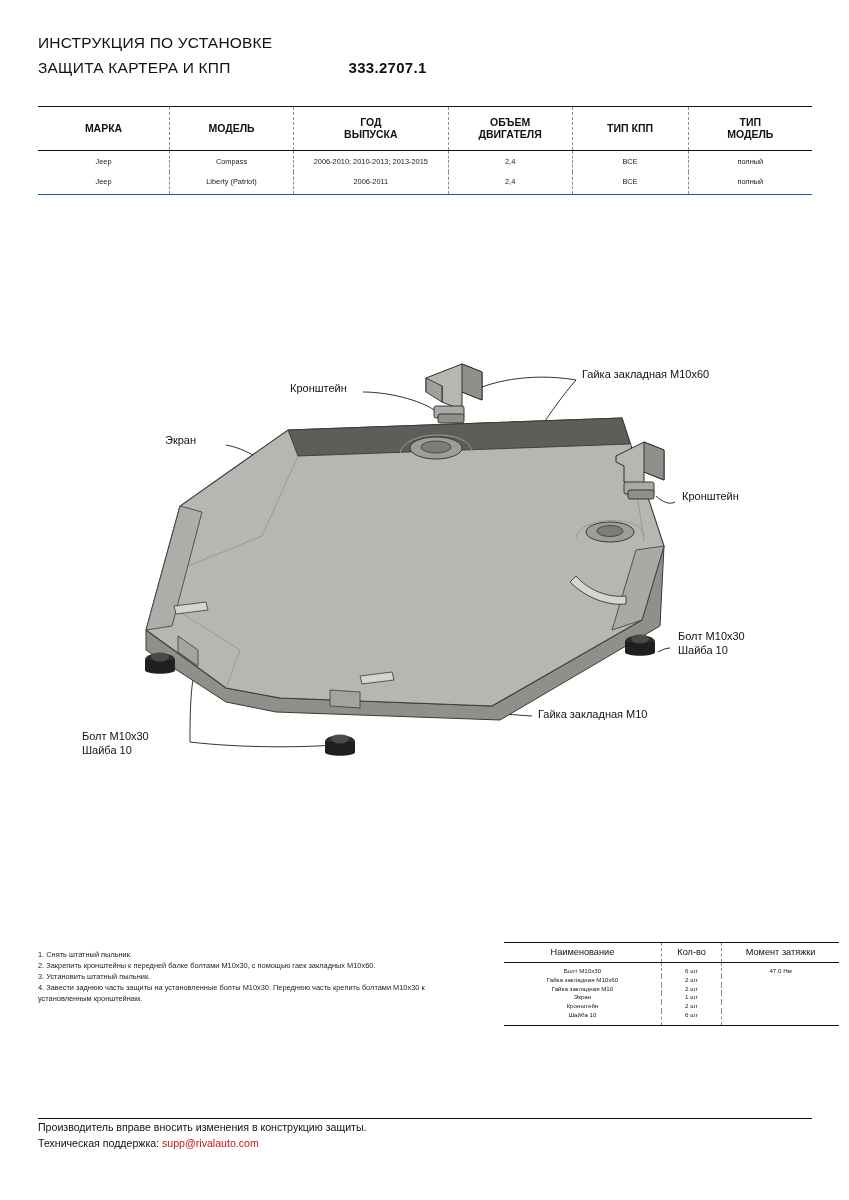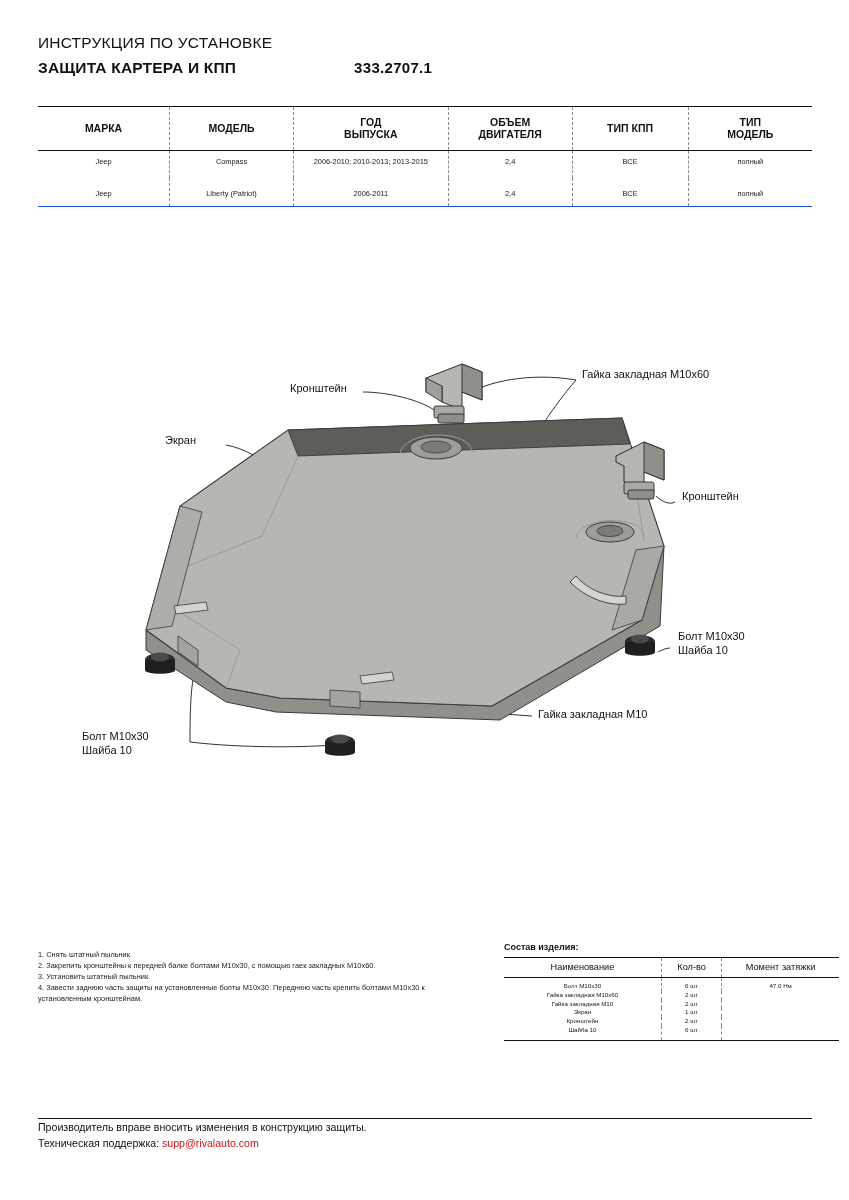--- a/index.html
+++ b/index.html
@@ -34,21 +34,21 @@
     letter-spacing: 0.2px;
     color: #111;
   }
   .header .row2 {
     margin-top: 7px;
     display: flex;
     align-items: baseline;
   }
   .header .title2 {
     font-size: 15.5px;
-    font-weight: bold;
+    font-weight: normal;
     letter-spacing: 0.2px;
     color: #111;
   }
   .header .code {
     font-size: 15px;
     font-weight: bold;
     margin-left: 118px;
     letter-spacing: 0.3px;
     color: #111;
   }
@@ -75,21 +75,21 @@
     line-height: 1.18;
     color: #111;
     border-right: 1px dashed #8c8c8c;
     vertical-align: middle;
   }
   .veh-table thead th:last-child { border-right: none; }
   .veh-table thead tr { border-bottom: 1px solid #111; }
   .veh-table tbody td {
     font-size: 7.4px;
     text-align: center;
-    padding: 11px 2px;
+    padding: 5px 2px;
     line-height: 1.35;
     color: #1a1a1a;
     border-right: 1px dashed #8c8c8c;
   }
   .veh-table tbody td:last-child { border-right: none; }
   .veh-table tbody tr:first-child td { padding-top: 6px; }
   .veh-table tbody tr:last-child td { padding-bottom: 7px; }
 
   
   .diagram {
@@ -363,21 +363,20 @@
   <div class="instr">
     <ol>
       <li>1. Снять штатный пыльник.</li>
       <li>2. Закрепить кронштейны к передней балке болтами М10х30, с помощью гаек закладных М10х60.</li>
       <li>3. Установить штатный пыльник.</li>
       <li>4. Завести заднюю часть защиты на установленные болты М10х30. Переднюю часть крепить болтами М10х30 к установленным кронштейнам.</li>
     </ol>
   </div>
 
   <div class="comp">
-    <div class="h">Состав изделия:</div>
     <table>
       <colgroup>
         <col class="col-name">
         <col class="col-qty">
         <col class="col-torque">
       </colgroup>
       <thead>
         <tr>
           <th>Наименование</th>
           <th>Кол-во</th>

